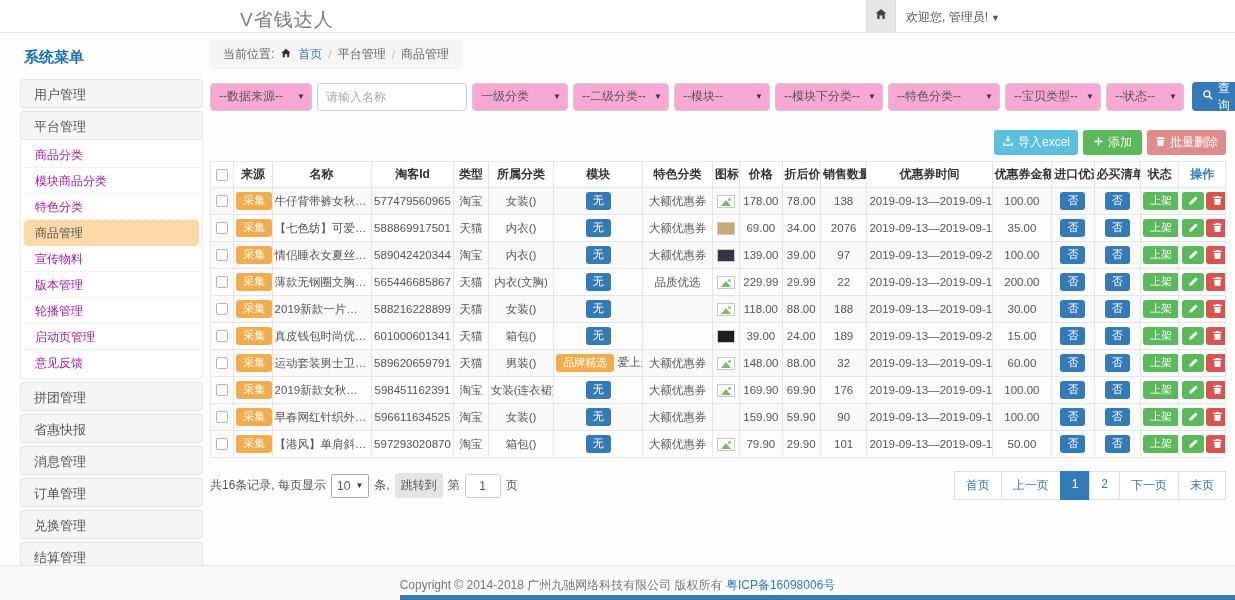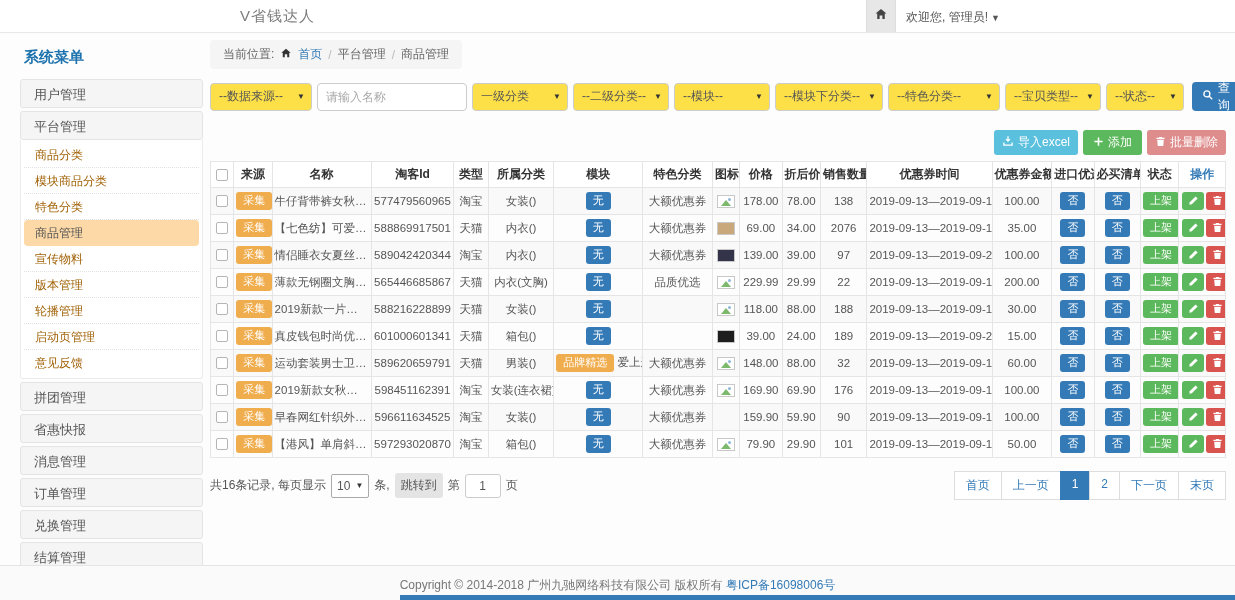--- a/index.html
+++ b/index.html
@@ -2,42 +2,42 @@
 <html style="--primary: #337ab7; --info: #5bc0de; --success: #5cb85c; --danger: #d9534f; --warning: #f0ad4e; --salmon: #df8c8c; --active-item: #fcd9a6;"><head>
 <meta charset="utf-8">
 <style>
   * { margin:0; padding:0; box-sizing:border-box; }
   html,body { background:#fff; }
   body { font-family:"Liberation Sans","DejaVu Sans",sans-serif; color:#555; }
   .page { position:relative; width:1235px; height:600px; background:#fdfdfd; overflow:hidden; }
 
   
   .top-header { position:absolute; top:0; left:0; right:0; height:33px; background:#fff; border-bottom:1px solid #e7e7e7; }
-  .brand { position:absolute; left:240px; top:7px; font-size:15px; color:#7d7d7d; letter-spacing:1px; }
+  .brand { position:absolute; left:240px; top:7px; font-size:19px; color:#7d7d7d; letter-spacing:1px; }
   .home-box { position:absolute; left:866px; top:0; width:30px; height:32px; background:#e7e7e7; border-left:1px solid #ddd; border-right:1px solid #ddd; display:flex; align-items:center; justify-content:center; cursor:pointer; }
   .welcome { position:absolute; left:906px; top:9px; font-size:12px; color:#555; cursor:pointer; }
   .welcome .caret-ch { font-size:9px; color:#555; margin-left:3px; }
 
   
   .sidebar { position:absolute; top:40px; left:20px; width:183px; }
   .sidebar-title { font-size:15px; font-weight:bold; color:#1c72ad; margin:8px 0 12px 4px; }
   .side-group { height:29px; line-height:29px; padding-left:13px; background:#f5f5f5; border:1px solid #e4e4e4; border-radius:3px; margin-bottom:3px; color:#555; font-size:13px; cursor:pointer; }
   .side-sub { background:#fff; border:1px solid #ececec; border-top:none; border-radius:0 0 3px 3px; margin:-3px 0 3px 0; padding:2px 3px; }
-  .side-item { height:26px; line-height:26px; padding-left:11px; color:#a16207; font-size:12px; border-bottom:1px dotted #e3e3e3; cursor:pointer; }
+  .side-item { height:26px; line-height:26px; padding-left:11px; color:#a21caf; font-size:12px; border-bottom:1px dotted #e3e3e3; cursor:pointer; }
   .side-item:last-child { border-bottom:none; }
   .side-item.active { background:var(--active-item,#fcd9a6); border-radius:4px; color:#555; border-bottom-color:transparent; }
 
   
   .main { position:absolute; left:210px; top:40px; width:1016px; }
   .breadcrumb { display:inline-flex; align-items:center; gap:6px; background:#f5f5f5; border-radius:4px; padding:6px 13px; font-size:12px; color:#666; }
   .breadcrumb .bc-home-link { color:var(--primary,#337ab7); cursor:pointer; }
   .breadcrumb .sep { color:#bbb; }
 
   .filters { margin-top:13px; display:flex; gap:5px; align-items:center; }
-  .fselect { height:28px; border:1px solid #ccc; border-radius:4px; background:#fde047; display:flex; align-items:center; justify-content:space-between; padding:0 6px 0 8px; font-size:12px; color:#555; cursor:pointer; flex:0 0 auto; }
+  .fselect { height:28px; border:1px solid #ccc; border-radius:4px; background:#f9a8d4; display:flex; align-items:center; justify-content:space-between; padding:0 6px 0 8px; font-size:12px; color:#555; cursor:pointer; flex:0 0 auto; }
   .fselect .caret-ch { font-size:8px; color:#333; margin-left:4px; }
   .filters > *:nth-child(1){ width:102px; }
   .filters > *:nth-child(3){ width:96px; }
   .filters > *:nth-child(4){ width:96px; }
   .filters > *:nth-child(5){ width:96px; }
   .filters > *:nth-child(6){ width:108px; }
   .filters > *:nth-child(7){ width:112px; }
   .filters > *:nth-child(8){ width:96px; }
   .filters > *:nth-child(9){ width:78px; }
   .finput { height:28px; width:150px; border:1px solid #ccc; border-radius:4px; padding:0 8px; font-size:12px; color:#555; outline:none; }

